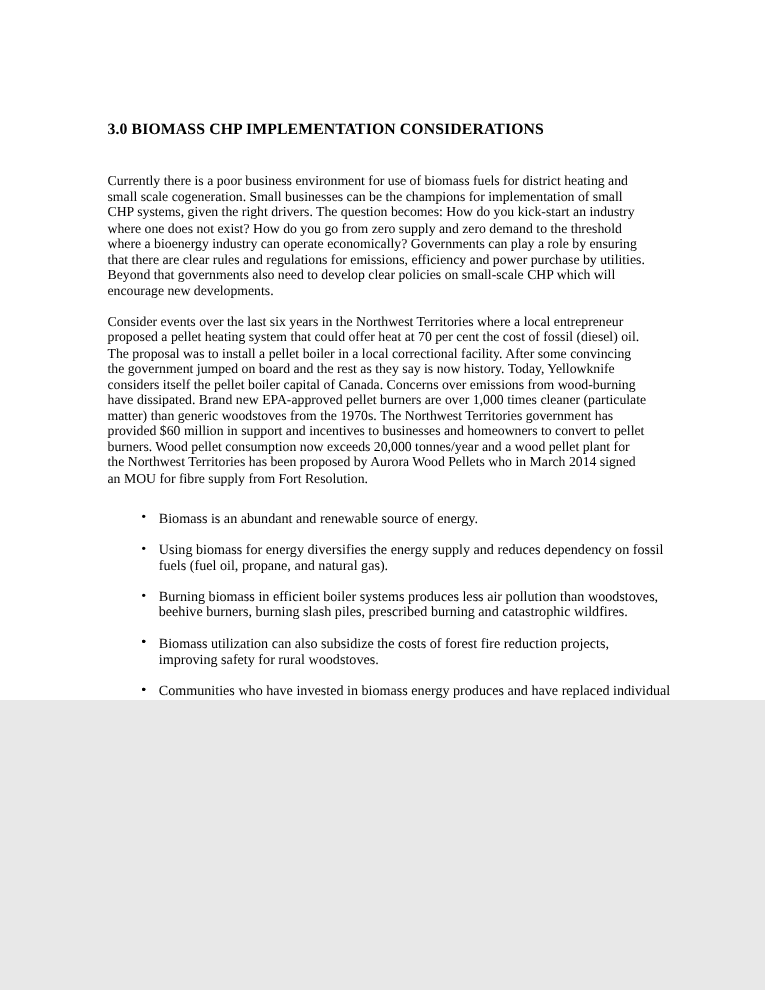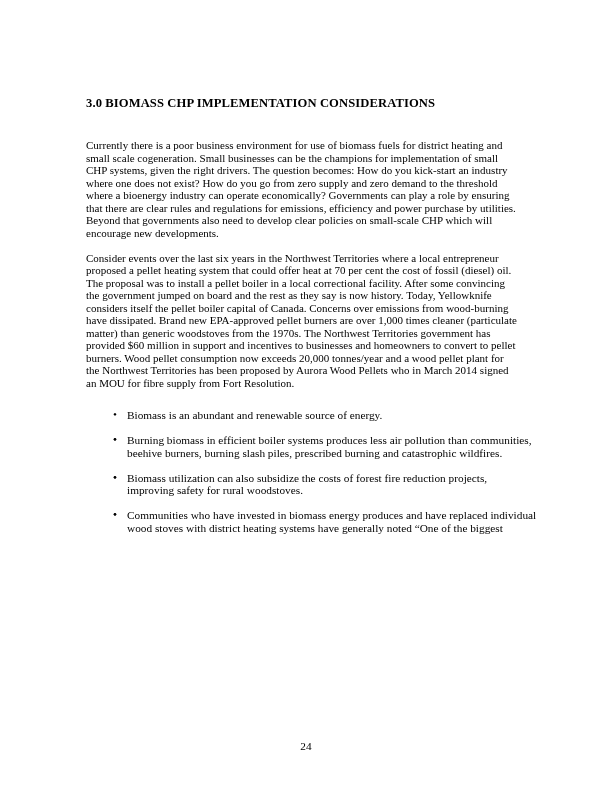--- a/index.html
+++ b/index.html
@@ -3,21 +3,21 @@
 <meta charset="utf-8">
 <style>
   html, body {
     margin: 0;
     padding: 0;
     background: #e8e8e8;
   }
   .page {
     position: relative;
     width: 612px;
-    height: 792px;
+    height: 560px;
     background: #ffffff;
     overflow: hidden;
     font-family: "Liberation Serif", "DejaVu Serif", serif;
     color: #000000;
   }
   .content {
     position: absolute;
     left: 86px;
     top: 96px;
     width: 458px;
@@ -96,24 +96,26 @@
 an MOU for fibre supply from Fort Resolution.</p>
 
 
     <ul class="bullets">
       <li class="bullet">
         <span class="marker">•</span>
         <span class="btext">Biomass is an abundant and renewable source of energy.</span>
       </li>
       <li class="bullet">
         <span class="marker">•</span>
+        <span class="btext">Using biomass for energy diversifies the energy supply and reduces dependency on fossil
+fuels (fuel oil, propane, and natural gas).</span>
       </li>
       <li class="bullet">
         <span class="marker">•</span>
-        <span class="btext">Burning biomass in efficient boiler systems produces less air pollution than communities,
+        <span class="btext">Burning biomass in efficient boiler systems produces less air pollution than woodstoves,
 beehive burners, burning slash piles, prescribed burning and catastrophic wildfires.</span>
       </li>
       <li class="bullet">
         <span class="marker">•</span>
       </li>
       <li class="bullet">
         <span class="marker">•</span>
         <span class="btext">Biomass utilization can also subsidize the costs of forest fire reduction projects,
 improving safety for rural woodstoves.</span>
       </li>

